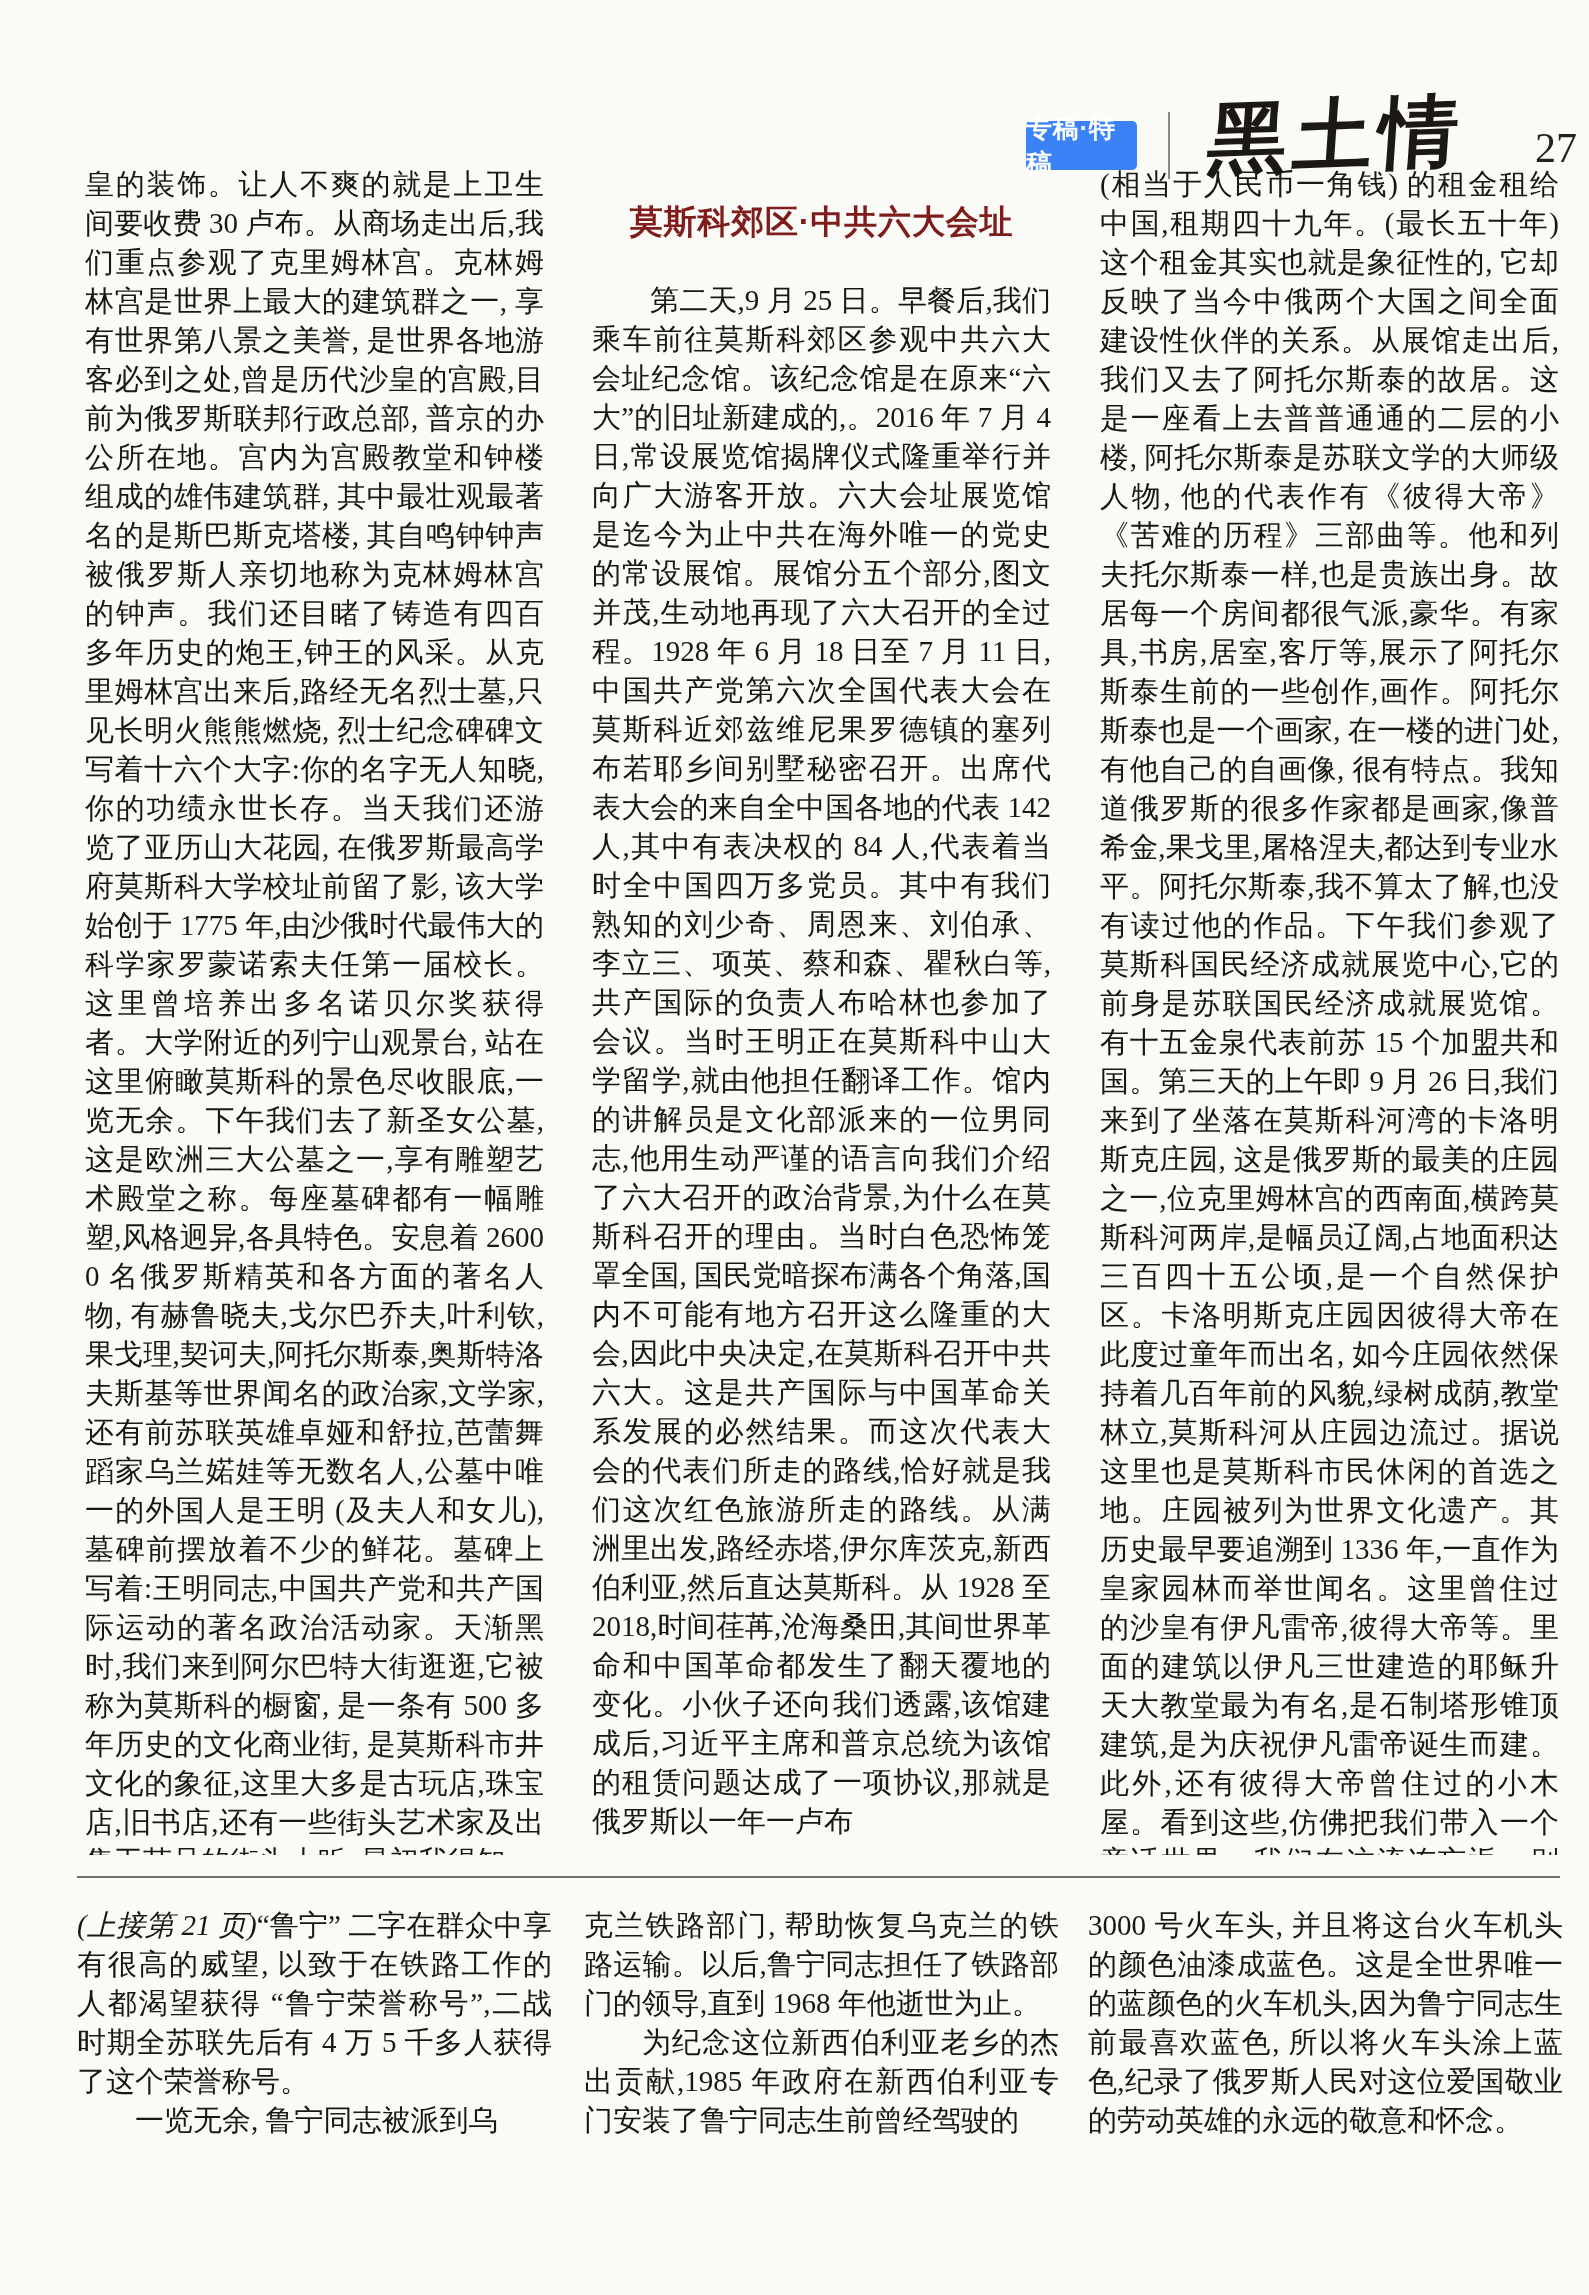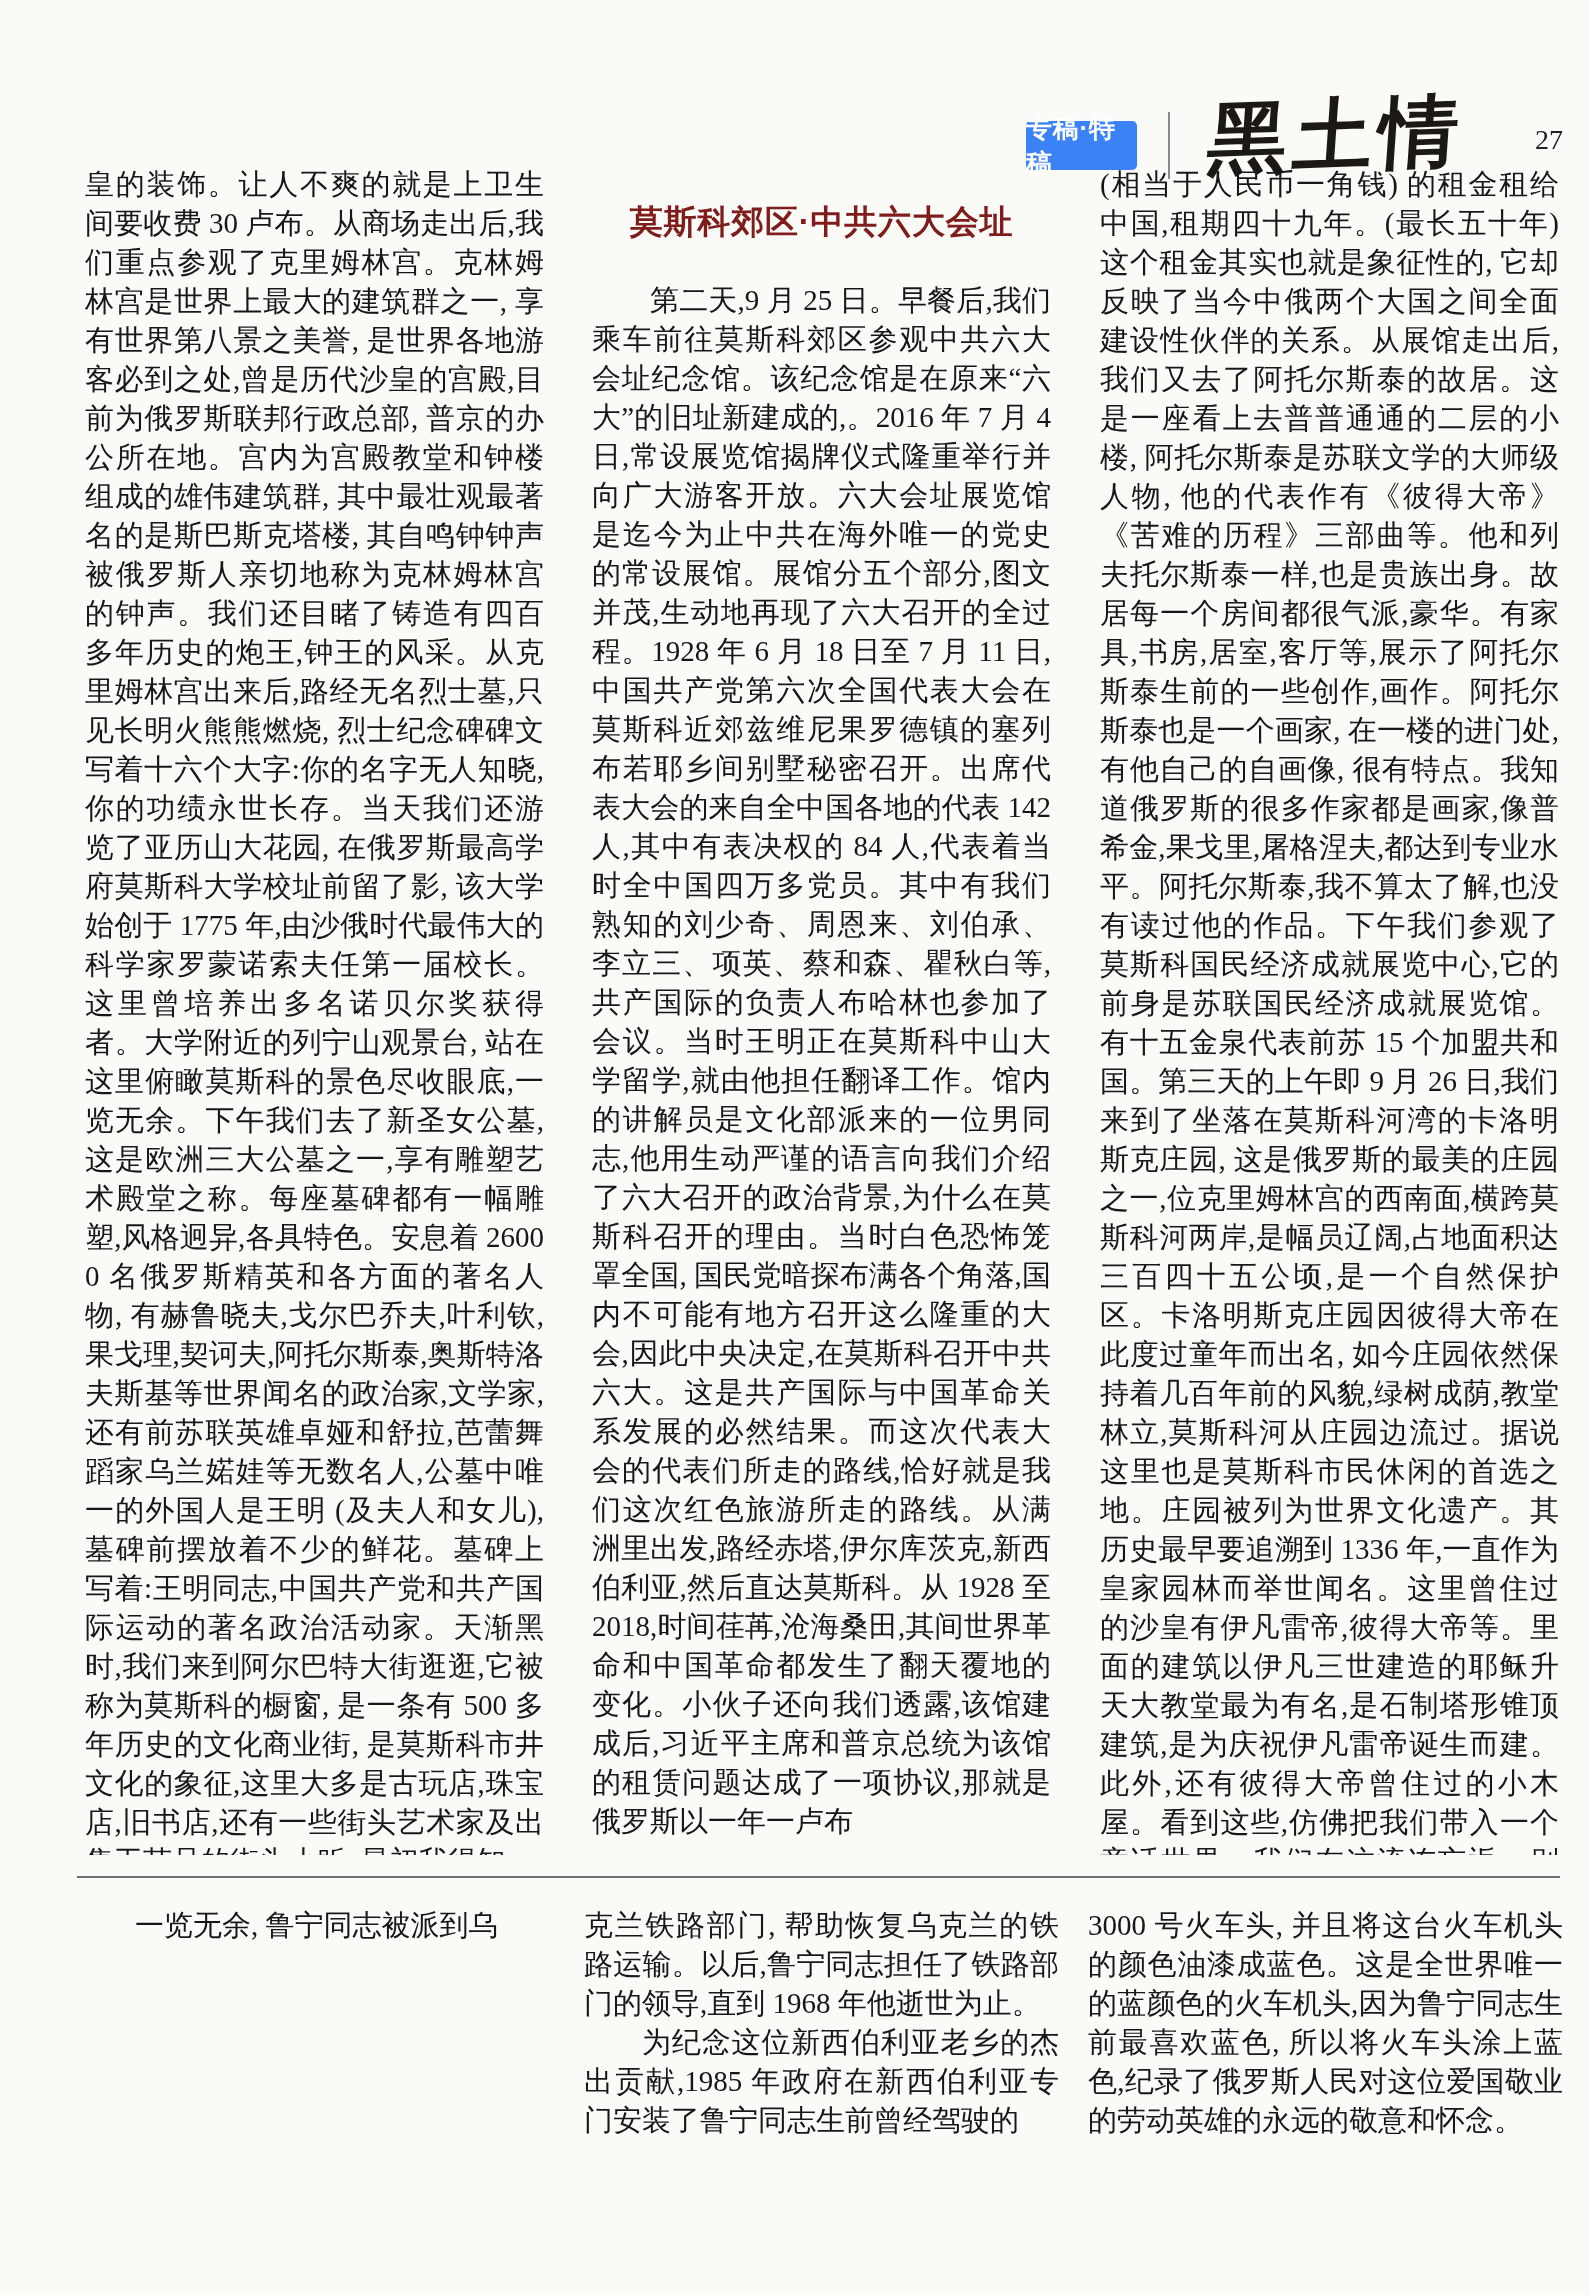--- a/index.html
+++ b/index.html
@@ -23,21 +23,21 @@
     position:absolute;left:1168px;top:56px;width:2.4px;height:67px;background:#8a8a8a;
   }
   .magazine-logo{
     position:absolute;left:1208px;top:35px;width:262px;height:95px;
     font-size:79px;font-weight:900;line-height:87px;
     font-family:"DejaVu Serif","Liberation Serif",serif;
     transform:skewX(-6deg) rotate(-2deg);
     letter-spacing:6.4px;color:#1c1815;white-space:nowrap;
   }
   .page-number{
-    position:absolute;left:1535px;top:68px;font-size:28px;color:#222;
+    position:absolute;left:1535px;top:68px;font-size:42px;color:#222;
     font-family:"Liberation Serif","DejaVu Serif",serif;
   }
   
   .col{
     position:absolute;top:157px;width:475px;height:1698px;overflow:hidden;
     font-size:29px;line-height:39px;
     text-align:justify;text-justify:inter-character;
     word-break:break-all;
   }
   .col-1{left:77px;}
@@ -91,20 +91,21 @@
     <p class="indent">第二天,9 月 25 日。早餐后,我们乘车前往莫斯科郊区参观中共六大会址纪念馆。该纪念馆是在原来“六大”的旧址新建成的,。2016 年 7 月 4 日,常设展览馆揭牌仪式隆重举行并向广大游客开放。六大会址展览馆是迄今为止中共在海外唯一的党史的常设展馆。展馆分五个部分,图文并茂,生动地再现了六大召开的全过程。1928 年 6 月 18 日至 7 月 11 日, 中国共产党第六次全国代表大会在莫斯科近郊兹维尼果罗德镇的塞列布若耶乡间别墅秘密召开。出席代表大会的来自全中国各地的代表 142 人,其中有表决权的 84 人,代表着当时全中国四万多党员。其中有我们熟知的刘少奇、周恩来、刘伯承、李立三、项英、蔡和森、瞿秋白等,共产国际的负责人布哈林也参加了会议。当时王明正在莫斯科中山大学留学,就由他担任翻译工作。馆内的讲解员是文化部派来的一位男同志,他用生动严谨的语言向我们介绍了六大召开的政治背景,为什么在莫斯科召开的理由。当时白色恐怖笼罩全国, 国民党暗探布满各个角落,国内不可能有地方召开这么隆重的大会,因此中央决定,在莫斯科召开中共六大。这是共产国际与中国革命关系发展的必然结果。而这次代表大会的代表们所走的路线,恰好就是我们这次红色旅游所走的路线。从满洲里出发,路经赤塔,伊尔库茨克,新西伯利亚,然后直达莫斯科。从 1928 至 2018,时间荏苒,沧海桑田,其间世界革命和中国革命都发生了翻天覆地的变化。小伙子还向我们透露,该馆建成后,习近平主席和普京总统为该馆的租赁问题达成了一项协议,那就是俄罗斯以一年一卢布</p>
   </div>
 
   <div class="col col-3">
     <p>(相当于人民币一角钱) 的租金租给中国,租期四十九年。(最长五十年)这个租金其实也就是象征性的, 它却反映了当今中俄两个大国之间全面建设性伙伴的关系。从展馆走出后,我们又去了阿托尔斯泰的故居。这是一座看上去普普通通的二层的小楼, 阿托尔斯泰是苏联文学的大师级人物, 他的代表作有《彼得大帝》《苦难的历程》三部曲等。他和列夫托尔斯泰一样,也是贵族出身。故居每一个房间都很气派,豪华。有家具,书房,居室,客厅等,展示了阿托尔斯泰生前的一些创作,画作。阿托尔斯泰也是一个画家, 在一楼的进门处, 有他自己的自画像, 很有特点。我知道俄罗斯的很多作家都是画家,像普希金,果戈里,屠格涅夫,都达到专业水平。阿托尔斯泰,我不算太了解,也没有读过他的作品。下午我们参观了莫斯科国民经济成就展览中心,它的前身是苏联国民经济成就展览馆。有十五金泉代表前苏 15 个加盟共和国。第三天的上午即 9 月 26 日,我们来到了坐落在莫斯科河湾的卡洛明斯克庄园, 这是俄罗斯的最美的庄园之一,位克里姆林宫的西南面,横跨莫斯科河两岸,是幅员辽阔,占地面积达三百四十五公顷,是一个自然保护区。卡洛明斯克庄园因彼得大帝在此度过童年而出名, 如今庄园依然保持着几百年前的风貌,绿树成荫,教堂林立,莫斯科河从庄园边流过。据说这里也是莫斯科市民休闲的首选之地。庄园被列为世界文化遗产。其历史最早要追溯到 1336 年,一直作为皇家园林而举世闻名。这里曾住过的沙皇有伊凡雷帝,彼得大帝等。里面的建筑以伊凡三世建造的耶稣升天大教堂最为有名,是石制塔形锥顶建筑,是为庆祝伊凡雷帝诞生而建。此外,还有彼得大帝曾住过的小木屋。看到这些,仿佛把我们带入一个童话世界。我们在这流连忘返。别了,卡明洛斯克庄园!</p>
   </div>
 
   <div class="section-rule"></div>
 
   <div class="bcol bcol-1">
+    <p><span class="lead-in">(上接第 21 页)</span><span>“鲁宁” 二字在群众中享有很高的威望, 以致于在铁路工作的人都渴望获得 “鲁宁荣誉称号”,二战时期全苏联先后有 4 万 5 千多人获得了这个荣誉称号。</span></p>
     <p class="indent">一览无余, 鲁宁同志被派到乌</p>
   </div>
 
   <div class="bcol bcol-2">
     <p>克兰铁路部门, 帮助恢复乌克兰的铁路运输。以后,鲁宁同志担任了铁路部门的领导,直到 1968 年他逝世为止。</p>
     <p class="indent">为纪念这位新西伯利亚老乡的杰出贡献,1985 年政府在新西伯利亚专门安装了鲁宁同志生前曾经驾驶的</p>
   </div>
 
   <div class="bcol bcol-3">
     <p>3000 号火车头, 并且将这台火车机头的颜色油漆成蓝色。这是全世界唯一的蓝颜色的火车机头,因为鲁宁同志生前最喜欢蓝色, 所以将火车头涂上蓝色,纪录了俄罗斯人民对这位爱国敬业的劳动英雄的永远的敬意和怀念。</p>

